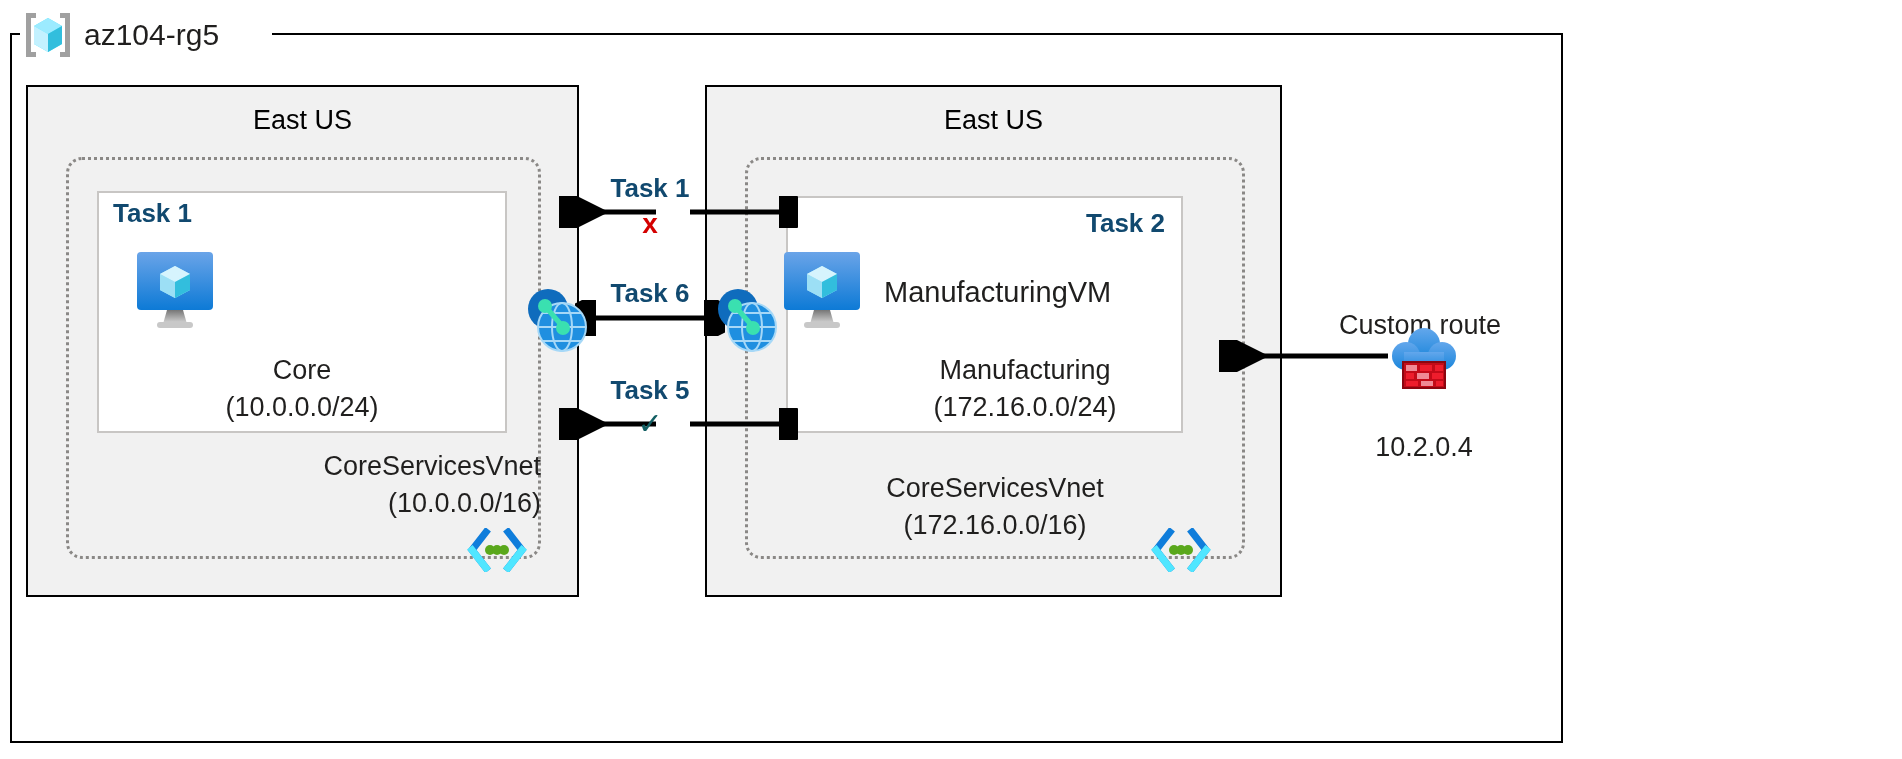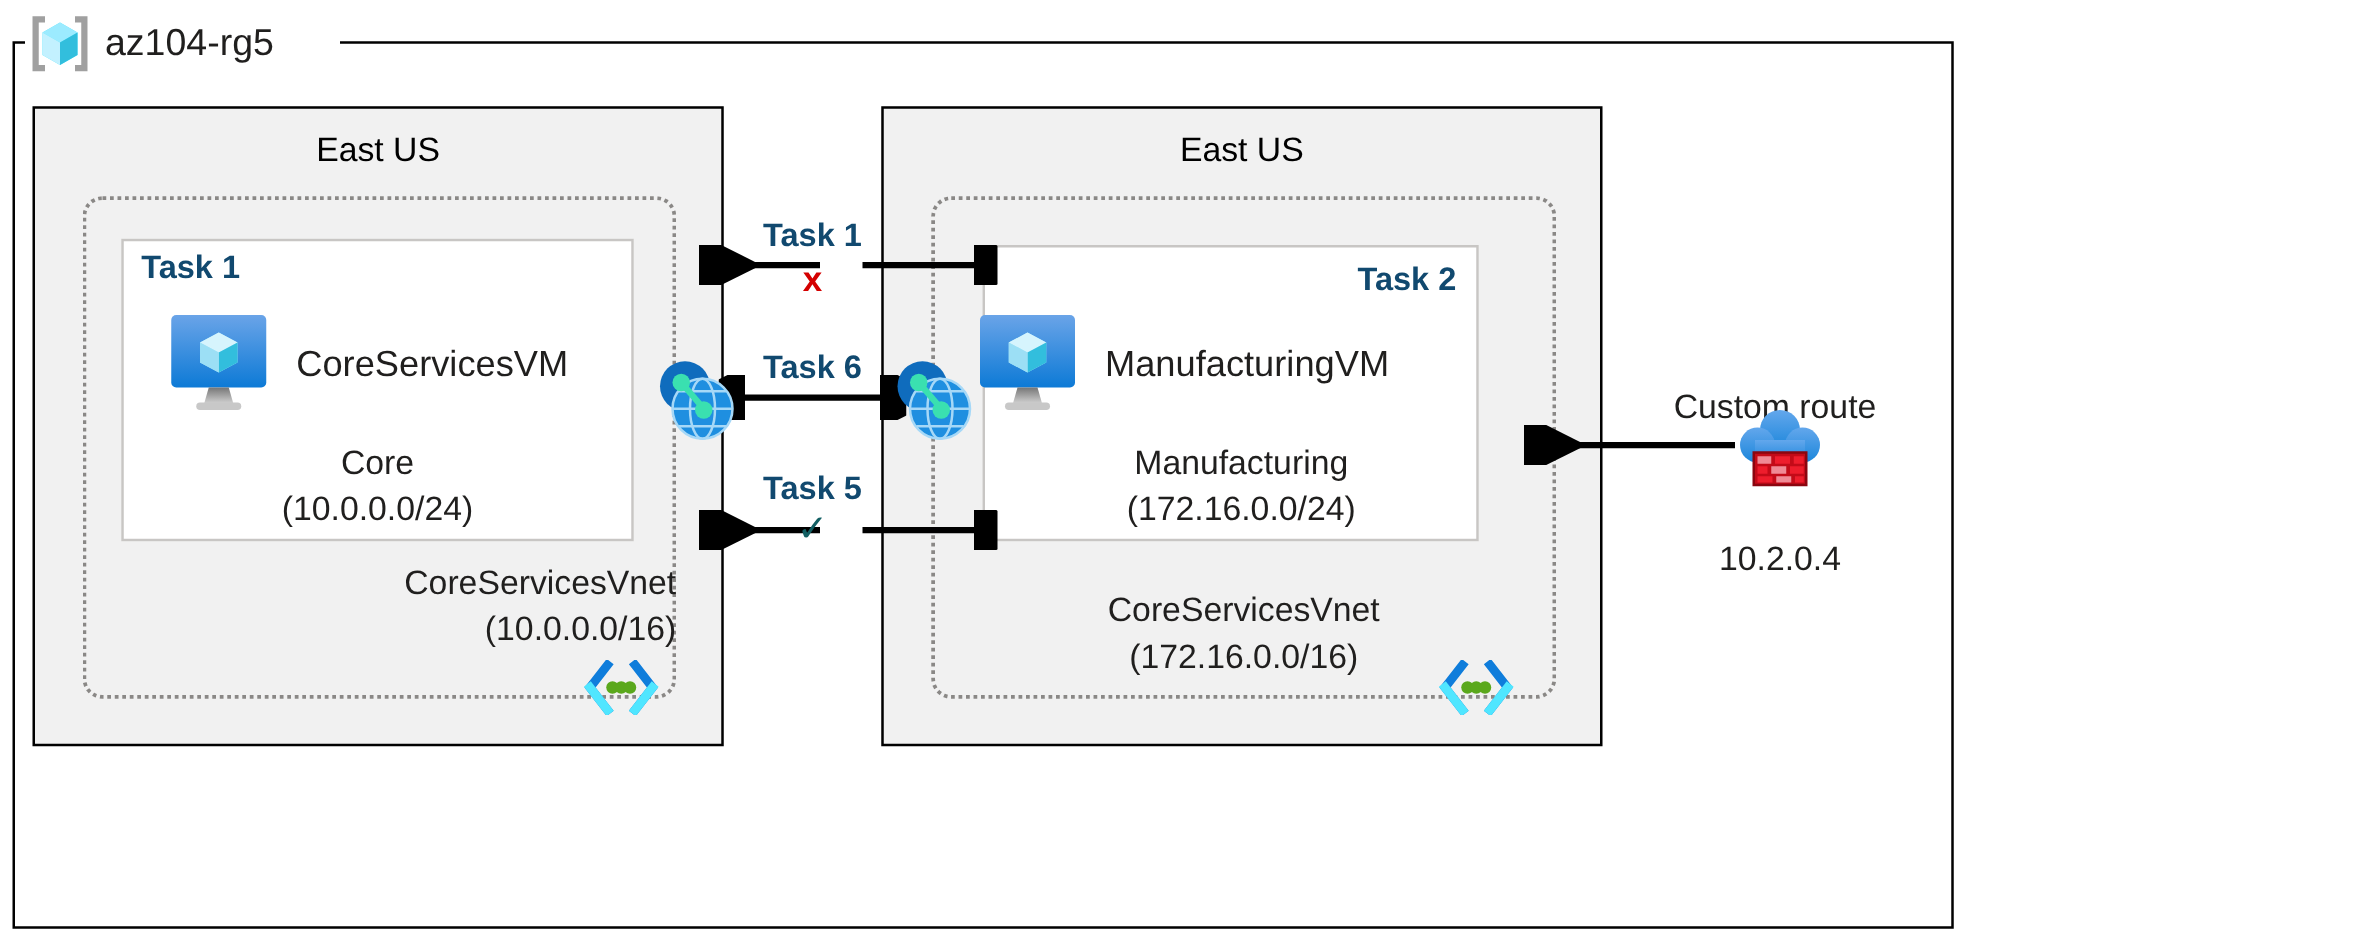--- a/index.html
+++ b/index.html
@@ -217,21 +217,20 @@
         </defs>
         <rect x="6" y="2" width="76" height="58" rx="4" fill="url(#vmScreen1)"></rect>
         <polygon points="44,16 59,24 59,40 44,48 29,40 29,24" fill="#a8e8fb"></polygon>
         <polygon points="44,16 59,24 44,32 29,24" fill="#d6f4fd"></polygon>
         <polygon points="44,32 59,24 59,40 44,48" fill="#32bedd"></polygon>
         <polygon points="29,24 44,32 44,48 29,40" fill="#9cdff5"></polygon>
         <path d="M36 60 L52 60 L56 74 L32 74 Z" fill="url(#vmStand1)"></path>
         <rect x="26" y="72" width="36" height="6" rx="3" fill="#c8c8c8"></rect>
       </svg>
     </span>
-    <span class="vm-name">CoreServicesVM</span>
   </div>
   <div class="subnet-label" style="left:97px; top:352px; width:410px;"><span>Core</span><br><span>(10.0.0.0/24)</span></div>
 
   <div class="region" style="left:705px; top:85px; width:577px; height:512px;">
     <div class="region-label">East US</div>
   </div>
 
   <div class="vnet" style="left:745px; top:157px; width:500px; height:402px;"></div>
   <div class="vnet-label" style="left:745px; top:470px; width:500px;"><span>CoreServicesVnet</span><br><span>(172.16.0.0/16)</span></div>
   <span class="abs-icon" style="left:1150px; top:528px;">
@@ -265,21 +264,21 @@
         <polygon points="44,16 59,24 59,40 44,48 29,40 29,24" fill="#a8e8fb"></polygon>
         <polygon points="44,16 59,24 44,32 29,24" fill="#d6f4fd"></polygon>
         <polygon points="44,32 59,24 59,40 44,48" fill="#32bedd"></polygon>
         <polygon points="29,24 44,32 44,48 29,40" fill="#9cdff5"></polygon>
         <path d="M36 60 L52 60 L56 74 L32 74 Z" fill="url(#vmStand2)"></path>
         <rect x="26" y="72" width="36" height="6" rx="3" fill="#c8c8c8"></rect>
       </svg>
     </span>
     <span class="vm-name">ManufacturingVM</span>
   </div>
-  <div class="subnet-label" style="left:786px; top:352px; width:414px;"><span>Manufacturing</span><br><span>(172.16.0.0/24)</span></div>
+  <div class="subnet-label" style="left:818px; top:352px; width:414px;"><span>Manufacturing</span><br><span>(172.16.0.0/24)</span></div>
 
   <div class="task-label task-center" style="left:560px; top:173px; width:180px;">Task 1</div>
   <svg class="conn" style="left:548px; top:196px;" width="250" height="32">
     <defs>
       <marker id="arrL" markerWidth="10" markerHeight="10" refX="9" refY="5" orient="auto" markerUnits="strokeWidth">
         <path d="M10,0 L10,10 L0,5 Z" fill="#000000"></path>
       </marker>
       <marker id="arrR" markerWidth="10" markerHeight="10" refX="1" refY="5" orient="auto" markerUnits="strokeWidth">
         <path d="M0,0 L0,10 L10,5 Z" fill="#000000"></path>
       </marker>

